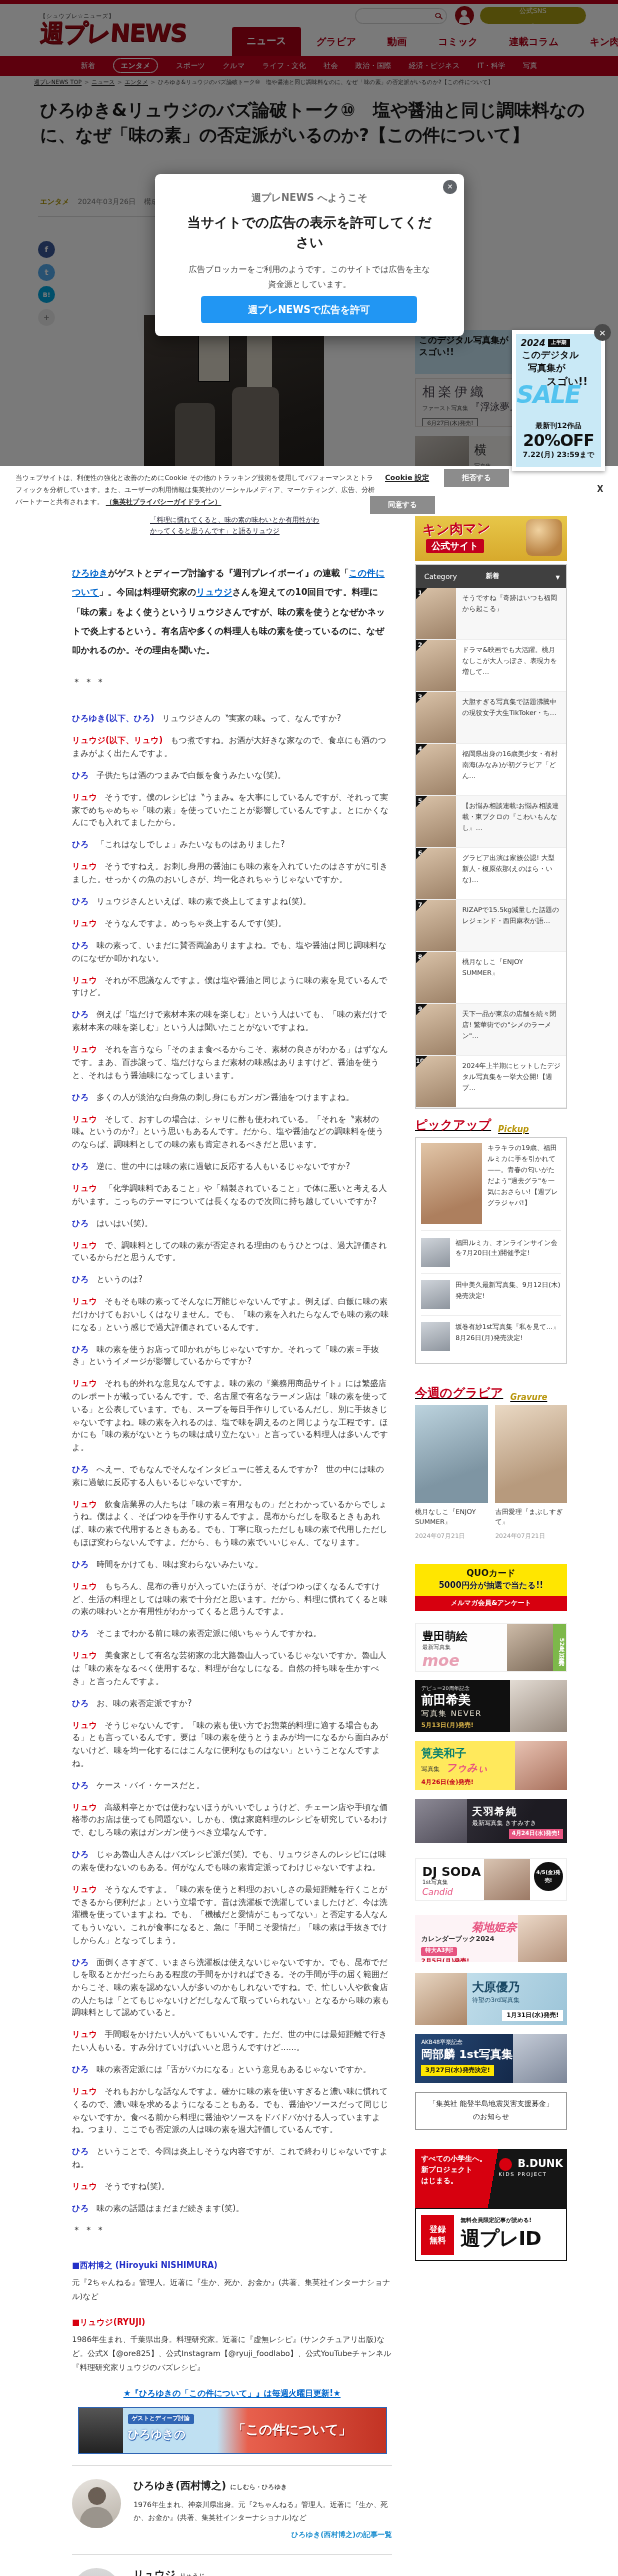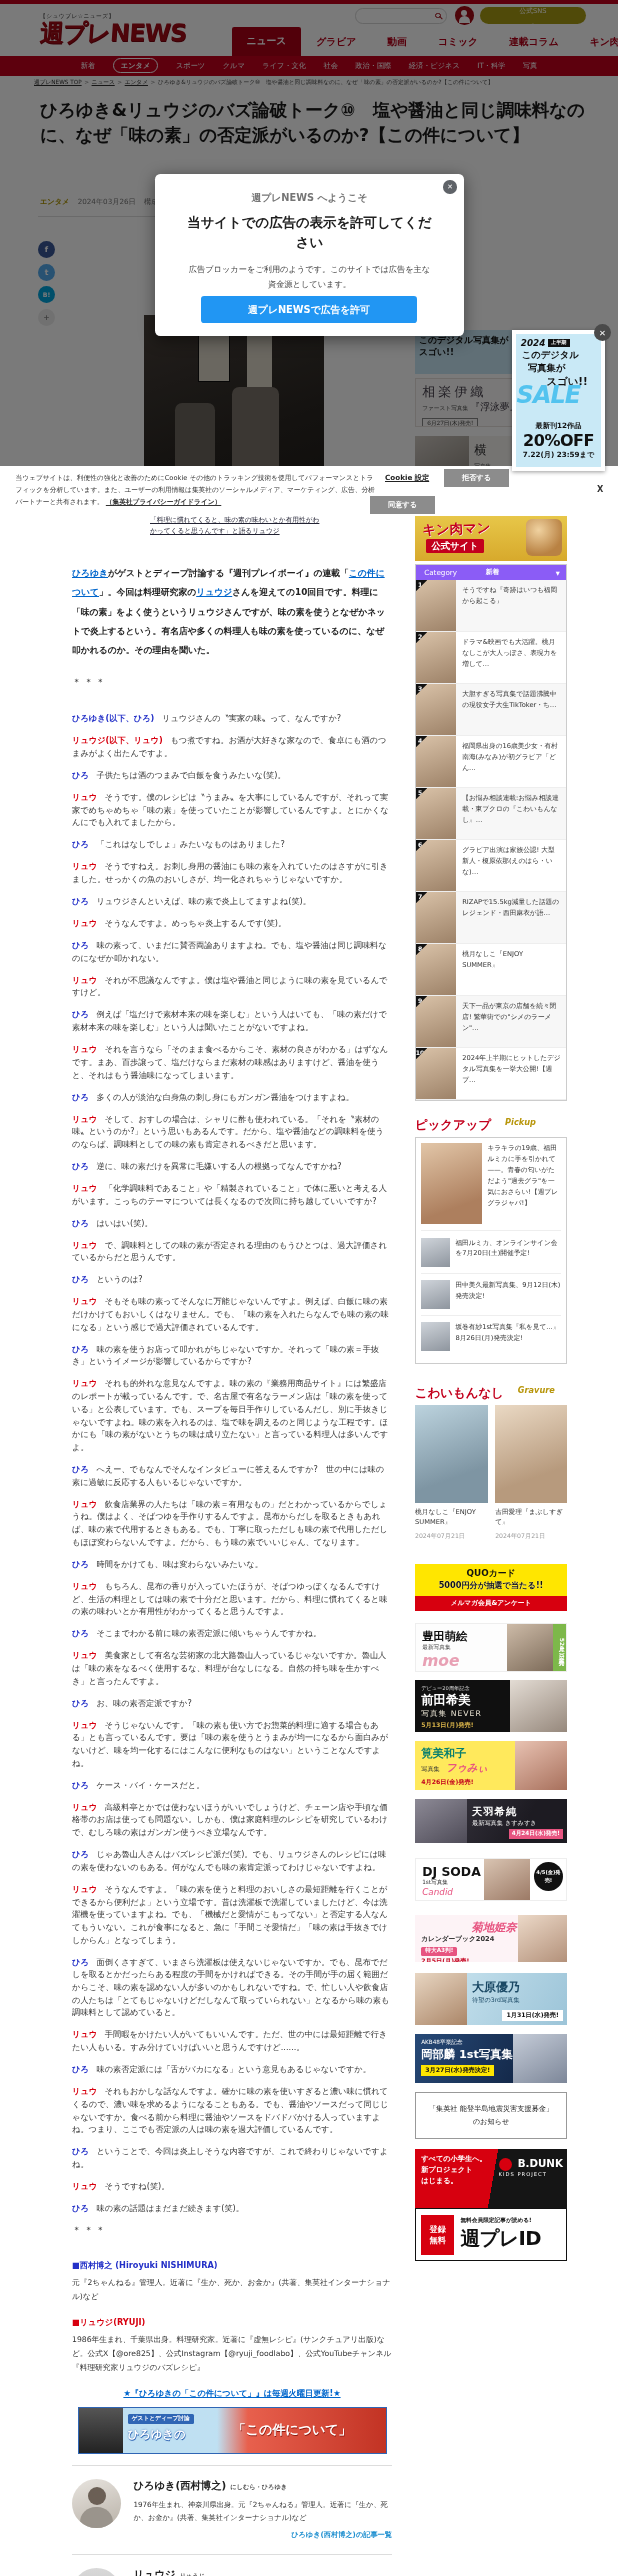--- a/index.html
+++ b/index.html
@@ -101,31 +101,31 @@
   .yok-img { width:54px; height:100%; background:linear-gradient(150deg,#cfc9c2,#8d867d); flex:none; }
   .yok-body { padding:6.2px 5.2px; font-family:"DejaVu Serif","Liberation Serif",serif; }
   .yok-name { font-size:12.4px; color:#333; }
   .yok-sub { font-size:5.7px; color:#555; margin-top:4.1px; }
   .ad-kinniku { top:184px; height:47px; background:linear-gradient(#e8c84a,#d7a92c); position:absolute; }
   .kin-t1 { font-size:13.4px; font-weight:bold; color:#c3001d; text-shadow:0.5px 0.5px 0 #fff; padding:5.2px 0 0 7.2px; transform:rotate(-2deg); }
   .kin-t2 { font-size:9.3px; font-weight:bold; color:#fff; background:#c3001d; display:inline-block; padding:0.5px 5.2px; margin:2.1px 0 0 11.3px; border-radius:1.5px; }
   .kin-fig { position:absolute; right:5.2px; top:5.2px; width:36px; height:37px; border-radius:6.2px; background:radial-gradient(circle at 35% 30%,#f0d2a0,#b98243 70%); }
 
   .ranking { top:234px; border:0.5px solid #ccc; background:#fff; }
-  .rank-head { height:15px; background:#8b5cf6; display:flex; align-items:center; color:#fff; }
+  .rank-head { height:23px; background:#404040; display:flex; align-items:center; color:#fff; }
   .rank-tab1 { font-size:7.2px; padding:0 8.2px; }
   .rank-tab2 { font-size:6.7px; font-weight:bold; margin-left:20.6px; }
   .rank-chev { margin-left:auto; margin-right:6.2px; font-size:5.2px; }
   .rank-item { display:flex; height:52px; border-bottom:0.5px solid #eee; background:#fff; }
   .rank-item:nth-child(odd) { background:#f7f7f7; }
   .rank-thumb { width:40px; height:51px; flex:none; position:relative; background:linear-gradient(160deg,#d9c2a8,#9d8268); }
   .rank-no { position:absolute; left:0; top:0; width:11.3px; height:11.3px; background:#111; color:#fff; font-size:6.2px; font-weight:bold; display:flex; align-items:center; justify-content:center; clip-path:polygon(0 0,100% 0,0 100%); padding-right:3.1px; padding-bottom:3.1px; }
   .rank-txt { font-size:6.7px; line-height:1.6; color:#333; padding:5.2px 5.2px 0 6.2px; }
 
-  .pickup-head, .grav-head { display:flex; align-items:flex-start; gap:14px; }
+  .pickup-head, .grav-head { display:flex; align-items:flex-end; gap:7px;text-decoration:underline; }
   .ph-t { font-size:12.4px; font-weight:bold; color:#c3001d; }
   .ph-s { font-size:8.2px; font-weight:bold; font-style:italic; color:#b8960b; }
   .pickup-head { top:787px; position:absolute; }
   .pickup-box { top:807px; border:0.5px solid #ccc; background:#fff; padding:5.2px; }
   .pk-item1 { display:flex; gap:5.2px; border-bottom:0.5px solid #eee; padding-bottom:6.2px; }
   .pk-img1 { width:61px; height:81px; flex:none; background:linear-gradient(160deg,#e2c6a8,#ad7f5e 75%); }
   .pk-txt1 { font-size:6.7px; line-height:1.65; color:#333; }
   .pk-item { display:flex; gap:5.2px; padding:6.2px 0; border-bottom:0.5px solid #eee; align-items:flex-start; }
   .pk-item:last-child { border-bottom:none; }
   .pk-img { width:29px; height:29px; flex:none; background:linear-gradient(160deg,#cfd4da,#8e959e); }
@@ -182,21 +182,21 @@
   .ad-ohara { top:1643px; height:52px; background:linear-gradient(120deg,#cfe8f2,#9cc4d8); }
   .oha-name { font-size:12px; font-weight:bold; color:#1b4965; padding:6.2px 0 0 57px; }
   .oha-sub { font-size:6.2px; color:#1b4965; padding-left:57px; }
   .oha-date { position:absolute; right:4.1px; bottom:4.1px; font-size:6.2px; font-weight:bold; color:#111; background:#fff; padding:1px 4.1px; }
   .oha-photo { position:absolute; left:0; top:0; width:52px; height:100%; background:linear-gradient(150deg,#e8d6c2,#ab8668); }
   .ad-okabe { top:1704px; height:49px; background:linear-gradient(120deg,#274a78,#14294a 70%); color:#fff; }
   .oka-badge { font-size:5.7px; padding:5.2px 0 0 6.2px; }
   .oka-name { font-size:11.3px; font-weight:bold; padding-left:6.2px; }
   .oka-date { display:inline-block; background:#ffe600; color:#111; font-size:6.2px; font-weight:bold; padding:1px 4.1px; margin:3.1px 0 0 6.2px; }
   .oka-photo { position:absolute; right:0; top:0; width:54px; height:100%; background:linear-gradient(150deg,#c5ccd8,#7d8799); }
-  .ad-notice { top:1762px; height:47px; background:#fff; border:0.5px solid #999; display:flex; align-items:center; justify-content:center; padding:0 11.3px; font-family:"DejaVu Serif","Liberation Serif",serif; font-size:7.2px; color:#222; text-align:center; line-height:1.8; }
+  .ad-notice { top:1762px; height:38px; background:#fff; border:0.5px solid #999; display:flex; align-items:center; justify-content:center; padding:0 11.3px; font-family:"DejaVu Serif","Liberation Serif",serif; font-size:7.2px; color:#222; text-align:center; line-height:1.8; }
   .ad-bdunk { top:1819px; height:60px; background:#151515; display:flex; }
   .bd-left { width:55%; background:linear-gradient(100deg,#d7000f 88%,transparent 88%); color:#fff; font-size:7.2px; font-weight:bold; padding:5.2px 0 0 6.2px; line-height:1.5; }
   .bd-right { color:#fff; padding-top:8.2px; }
   .bd-ball { display:inline-block; width:13.4px; height:13.4px; border-radius:50%; background:#d7000f; vertical-align:middle; margin-right:3.1px; }
   .bd-logo { font-size:10.3px; font-weight:bold; }
   .bd-sub { font-size:5.2px; letter-spacing:1px; }
   .ad-shupure-id { top:1878px; height:53px; background:#fff; border:1.5px solid #111; display:flex; align-items:center; gap:6.2px; padding:0 5.2px; }
   .sid-badge { width:33px; height:40px; background:#d7000f; color:#fff; font-size:8.2px; font-weight:bold; display:flex; flex-direction:column; align-items:center; justify-content:center; line-height:1.3; flex:none; }
   .sid-note { font-size:5.7px; font-weight:bold; color:#111; }
   .sid-logo { font-size:19.6px; font-weight:bold; color:#111; letter-spacing:-0.5px; }
@@ -345,21 +345,21 @@
         <p class="dlg"><b data-who="ryu">リュウ</b><span>それが不思議なんですよ。僕は塩や醤油と同じように味の素を見ているんですけど。</span></p>
 
         <p class="dlg"><b data-who="hiro">ひろ</b><span>例えば「塩だけで素材本来の味を楽しむ」という人はいても、「味の素だけで素材本来の味を楽しむ」という人は聞いたことがないですよね。</span></p>
 
         <p class="dlg"><b data-who="ryu">リュウ</b><span>それを言うなら「そのまま食べるからこそ、素材の良さがわかる」はずなんです。まあ、百歩譲って、塩だけならまだ素材の味感はありますけど、醤油を使うと、それはもう醤油味になってしまいます。</span></p>
 
         <p class="dlg"><b data-who="hiro">ひろ</b><span>多くの人が淡泊な白身魚の刺し身にもガンガン醤油をつけますよね。</span></p>
 
         <p class="dlg"><b data-who="ryu">リュウ</b><span>そして、おすしの場合は、シャリに酢も使われている。「それを〝素材の味〟というのか?」という思いもあるんです。だから、塩や醤油などの調味料を使うのならば、調味料としての味の素も肯定されるべきだと思います。</span></p>
 
-        <p class="dlg"><b data-who="hiro">ひろ</b><span>逆に、味の素だけを異常に毛嫌いする人の根拠ってなんですかね?</span></p>
+        <p class="dlg"><b data-who="hiro">ひろ</b><span>逆に、世の中には味の素に過敏に反応する人もいるじゃないですか?</span></p>
 
         <p class="dlg"><b data-who="ryu">リュウ</b><span>「化学調味料であること」や「精製されていること」で体に悪いと考える人がいます。こっちのテーマについては長くなるので次回に持ち越していいですか?</span></p>
 
         <p class="dlg"><b data-who="hiro">ひろ</b><span>はいはい(笑)。</span></p>
 
         <p class="dlg"><b data-who="ryu">リュウ</b><span>で、調味料としての味の素が否定される理由のもうひとつは、過大評価されているからだと思うんです。</span></p>
 
         <p class="dlg"><b data-who="hiro">ひろ</b><span>というのは?</span></p>
 
         <p class="dlg"><b data-who="ryu">リュウ</b><span>そもそも味の素ってそんなに万能じゃないんですよ。例えば、白飯に味の素だけかけてもおいしくはなりません。でも、「味の素を入れたらなんでも味の素の味になる」という感じで過大評価されているんです。</span></p>
@@ -586,21 +586,21 @@
           </div>
 
           <div class="pk-item">
             <div class="pk-img"></div>
             <div class="pk-txt">坂巻有紗1st写真集『私を見て...』8月26日(月)発売決定!</div>
           </div>
         </div>
     </div>
 
     <div class="grav-head sb-abs" style="border:none;background:none">
-      <span class="ph-t">こわいもんなし</span>
+      <span class="ph-t">今週のグラビア</span>
       <span class="ph-s">Gravure</span>
     </div>
     <div class="sb-abs grav-grid">
       <div class="grav-item">
         <div class="grav-img"></div>
         <div class="grav-title">桃月なしこ『ENJOY SUMMER』</div>
         <div class="grav-date">2024年07月21日</div>
       </div>
       <div class="grav-item">
         <div class="grav-img warm"></div>

